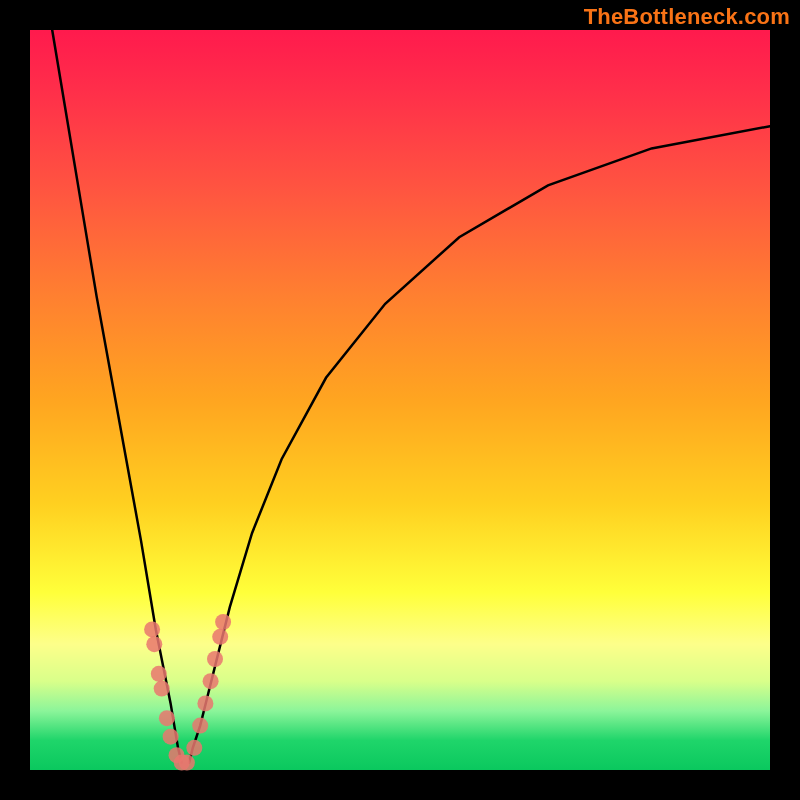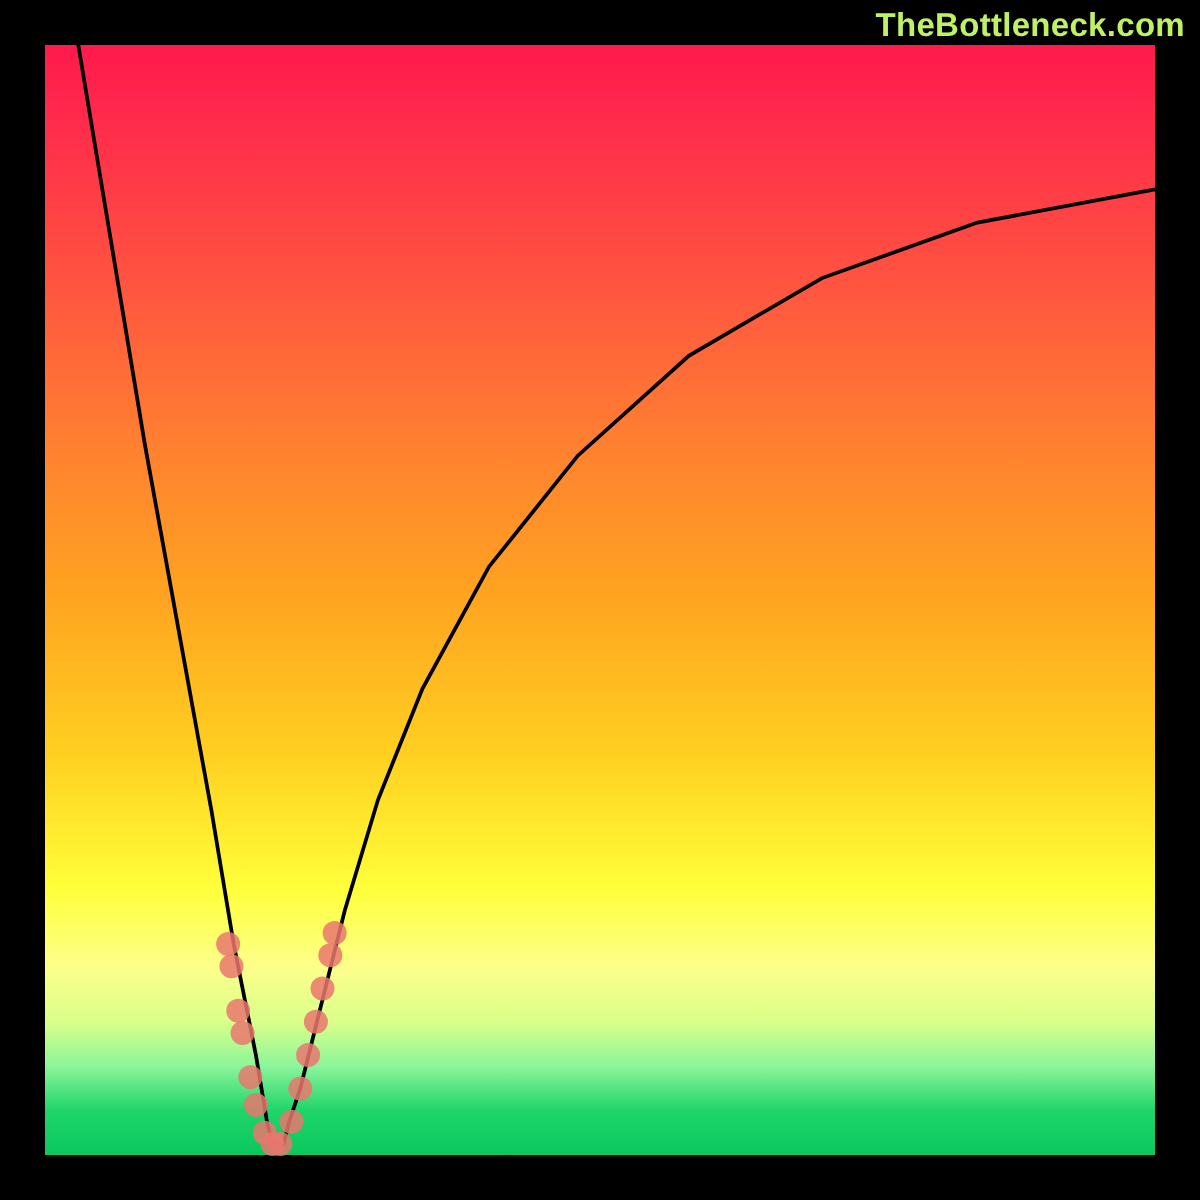--- a/index.html
+++ b/index.html
@@ -39,21 +39,21 @@
       #d9ff8a 88%,
       #8cf59a 92%,
       #1fd56a 96%,
       #0ac85e 100%
     );
   }
   .watermark {
     position: absolute;
     top: 4px;
     right: 10px;
-    color: #bef264;
+    color: #f97316;
     font-size: 22px;
     font-weight: 600;
     letter-spacing: 0.2px;
     user-select: none;
   }
   svg.curve {
     position: absolute;
     top: 0;
     left: 0;
     width: 740px;

